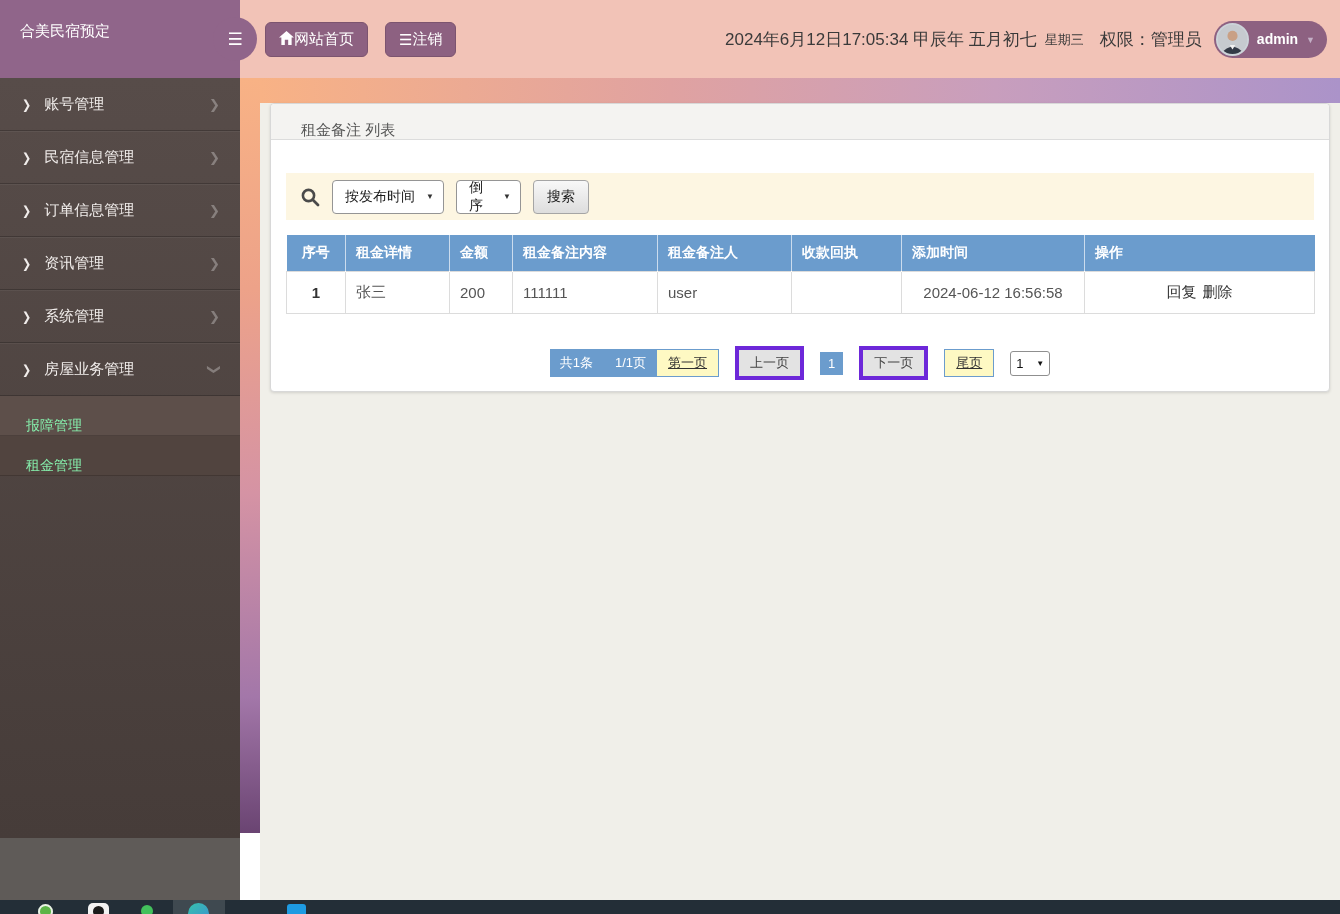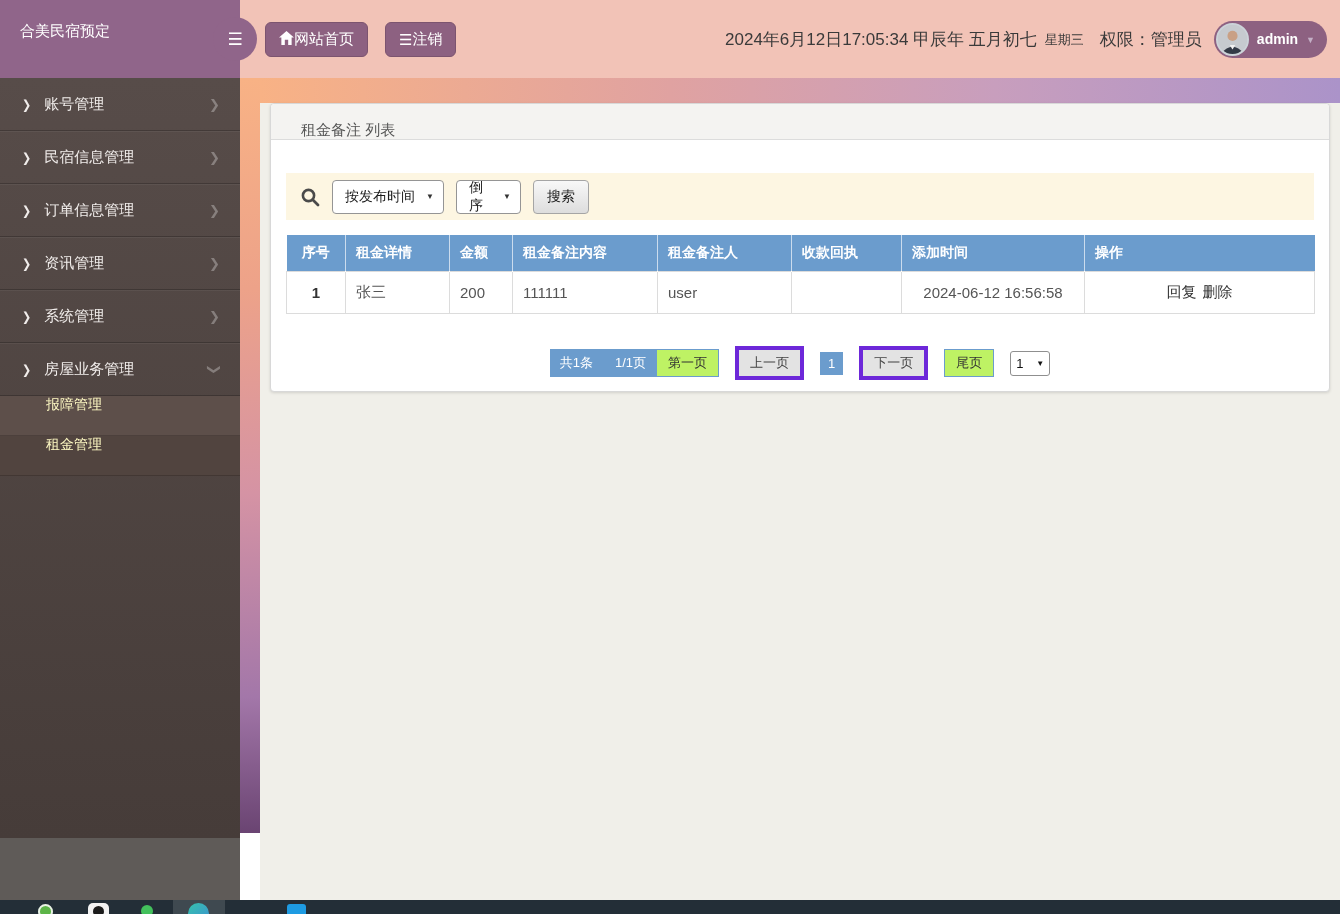--- a/index.html
+++ b/index.html
@@ -38,21 +38,21 @@
   .hamburger { position:absolute; right:-17px; top:17px; width:44px; height:44px; border-radius:50%;
     background:#90658a; color:#fff; display:flex; align-items:center; justify-content:center; font-size:17px; cursor:pointer; }
   .sidebar-menu { position:absolute; left:0; top:78px; width:240px; height:760px;
     background:linear-gradient(180deg,#574c49 0%,#463c39 100%); z-index:1; }
   .menu-item { height:53px; display:flex; align-items:center; padding:0 20px 0 22px; gap:13px;
     color:#f1edeb; font-size:15px; border-bottom:1px solid rgba(0,0,0,0.22); border-top:1px solid rgba(255,255,255,0.05); cursor:pointer; }
   .menu-item:first-child { border-top:none; }
   .chev-l { font-size:11px; font-weight:bold; transform:scaleY(1.15); }
   .chev-r { margin-left:auto; color:rgba(255,255,255,0.30); font-size:13px; }
   .chev-r.down { transform:rotate(90deg); }
-  .sub-item { height:40px; display:flex; align-items:flex-start; padding-left:46px; color:#fef9c3; font-size:14px;
+  .sub-item { height:40px; display:flex; align-items:flex-end; padding-left:26px; color:#86efac; font-size:14px;
     border-bottom:1px solid rgba(0,0,0,0.18); cursor:pointer; }
   .sub-item.alt1 { background:#5d4f4a; }
   .sub-item.alt2 { background:#51443f; }
 
   
   .panel { position:absolute; left:270px; top:103px; width:1060px; height:289px; background:#fff;
     border:1px solid #d8d8d8; border-radius:4px; box-shadow:0 1px 3px rgba(0,0,0,0.13); z-index:1; }
   .panel-header { height:36px; line-height:51px; background:#f4f3f1; border-bottom:1px solid #dcdcdc;
     border-radius:4px 4px 0 0; padding-left:30px; font-size:15px; color:#555; }
   .search-bar { position:absolute; left:15px; top:69px; width:1028px; height:47px; background:#fdf6e2;
@@ -75,21 +75,21 @@
   .grid td { height:42px; border:1px solid #dcdcdc; background:#fff; color:#555; font-size:15px; padding:0 10px; }
   .grid td.c { text-align:center; }
   .grid td.idx { font-weight:bold; color:#333; text-align:center; }
   .op-link { color:#333; text-decoration:none; margin:0 3px; cursor:pointer; }
 
   
   .pagination { position:absolute; left:0; top:242px; width:100%; display:flex; justify-content:center;
     align-items:center; font-size:13px; }
   .pg-group { display:flex; align-items:stretch; }
   .pg-info { background:#6b9ccd; color:#fff; padding:5px 10px; display:flex; gap:22px; align-items:center; }
-  .pg-first, .pg-last { border:1px solid #6b9ccd; background:#bef264; padding:4px 11px; color:#333; cursor:pointer; }
+  .pg-first, .pg-last { border:1px solid #6b9ccd; background:#fef9c3; padding:4px 11px; color:#333; cursor:pointer;text-decoration:underline; }
   .pg-btn { background:#e3e3e3; border:4px solid #6d28d9; padding:4px 11px; color:#444; margin-left:16px; cursor:pointer; }
   .pg-cur { background:#6b9ccd; color:#fff; padding:4px 8px; margin-left:16px; }
   .pg-last { margin-left:16px; }
   .pg-sel { width:40px; height:25px; margin-left:16px; border:1px solid #8f8f8f; border-radius:3px; background:#fff;
     display:flex; align-items:center; justify-content:space-between; padding:0 5px; color:#111; cursor:pointer; }
   .pg-sel .sel-caret { font-size:8px; }
 
   
   .taskbar { position:absolute; left:0; top:900px; width:1340px; height:14px; background:#232e37; overflow:hidden; z-index:3; }
   .tk { position:absolute; }

